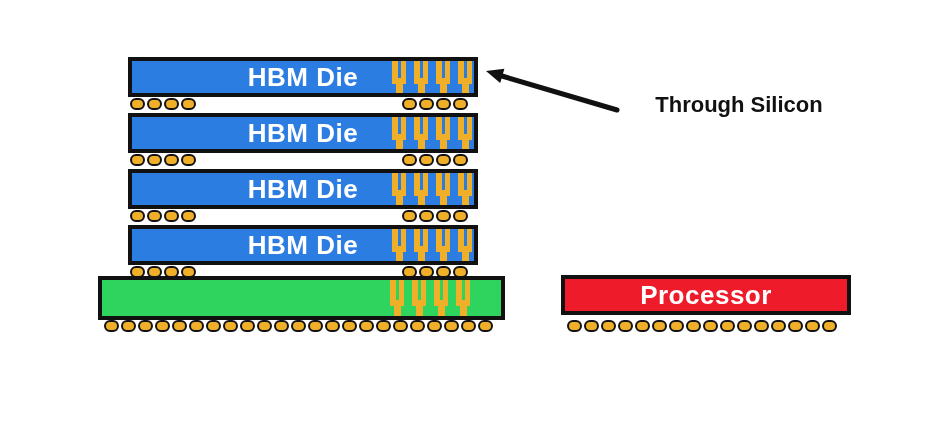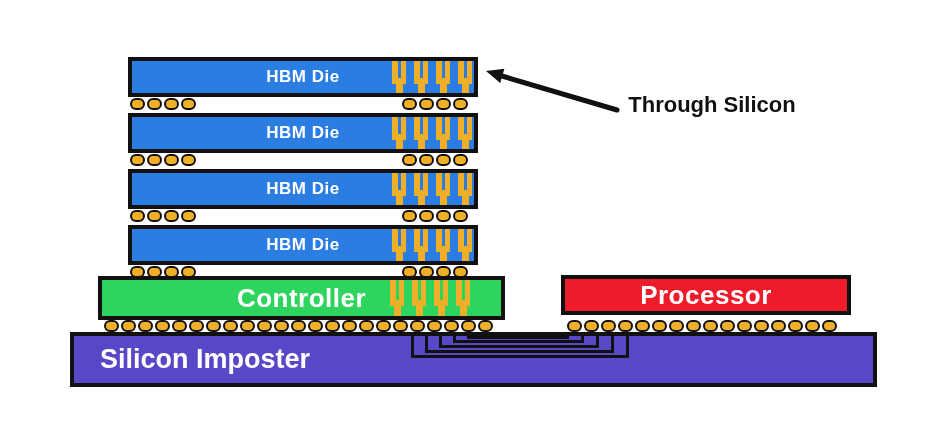--- a/index.html
+++ b/index.html
@@ -10,21 +10,21 @@
     --gold:#f0af28; --ink:#111111;
   }
   .chip{
     position:absolute; box-sizing:border-box; border:4px solid var(--ink);
     display:flex; align-items:center; justify-content:center;
   }
   .chip-label{
     color:#ffffff; font-weight:700; letter-spacing:.5px; user-select:none;
   }
   .die{ left:128px; width:350px; height:40px; background:var(--blue); }
-  .die .chip-label{ font-size:17px; }
+  .die .chip-label{ font-size:26px; }
   .controller{ left:98px; top:276px; width:407px; height:44px; background:var(--green); }
   .controller .chip-label{ font-size:26px; }
   .processor{ left:561px; top:275px; width:290px; height:40px; background:var(--red); }
   .processor .chip-label{ font-size:26px; }
   .interposer{
     position:absolute; box-sizing:border-box; border:4px solid var(--ink);
     left:70px; top:332px; width:807px; height:55px; background:var(--purple);
   }
   .interposer-label{
     position:absolute; left:26px; top:8px; color:#fff; font-weight:700; font-size:27px;
@@ -47,21 +47,21 @@
   .bump-row{ position:absolute; display:flex; gap:2px; height:12px; }
   .bump{
     box-sizing:border-box; width:15px; height:12px; background:var(--gold);
     border:2px solid var(--ink); border-radius:6px; flex:0 0 auto;
   }
   .trace{
     position:absolute; top:0; box-sizing:border-box;
     border:3px solid var(--ink); border-top:none; background:transparent;
   }
   .annotation{
-    position:absolute; left:617px; top:91px; width:190px; text-align:center;
+    position:absolute; left:644px; top:91px; width:190px; text-align:center;
     color:var(--ink); font-weight:700; font-size:22px; line-height:28px;
   }
   .arrow-svg{ position:absolute; left:0; top:0; pointer-events:none; }
 </style>
 </head>
 <body>
 
 <div class="canvas" style="--blue: #2b7de2; --green: #2fd45f; --red: #ee1c2a; --purple: #5847c6; --gold: #f0af28; --ink: #111111;">
     <div class="bump-row" style="left: 567px; top: 320px;">
       <div class="bump"></div>
@@ -268,21 +268,20 @@
             <div class="pin-body">
               <div class="pin-slot"></div>
             </div>
             <div class="pin-stem"></div>
           </div>
         </div>
       </div>
     </div>
 
   <div class="chip controller">
-    <span class="chip-label">Controller</span>
     <div class="pin-row" id="controller-pins">
         <div class="pin">
           <div class="pin-body">
             <div class="pin-slot"></div>
           </div>
           <div class="pin-stem"></div>
         </div>
         <div class="pin">
           <div class="pin-body">
             <div class="pin-slot"></div>
@@ -301,30 +300,20 @@
           </div>
           <div class="pin-stem"></div>
         </div>
       </div>
   </div>
 
   <div class="chip processor">
     <span class="chip-label">Processor</span>
   </div>
 
-  <div class="interposer">
-    <span class="interposer-label">Silicon Imposter</span>
-    <div id="trace-layer">
-        <div class="trace" style="left: 337px; width: 218px; height: 22px;"></div>
-        <div class="trace" style="left: 351px; width: 189px; height: 17px;"></div>
-        <div class="trace" style="left: 365px; width: 160px; height: 12px;"></div>
-        <div class="trace" style="left: 379px; width: 131px; height: 7px;"></div>
-        <div class="trace" style="left: 393px; width: 102px; height: 3px;"></div>
-      </div>
-  </div>
 
   <svg class="arrow-svg" width="950" height="447" viewBox="0 0 950 447">
     <line x1="617" y1="110" x2="502" y2="76" stroke="#111111" stroke-width="5" stroke-linecap="round"></line>
     <polygon points="486,71 504.4,68.7 500.2,83" fill="#111111"></polygon>
   </svg>
 
   <div class="annotation">
     <div>Through Silicon</div>
   </div>
 

